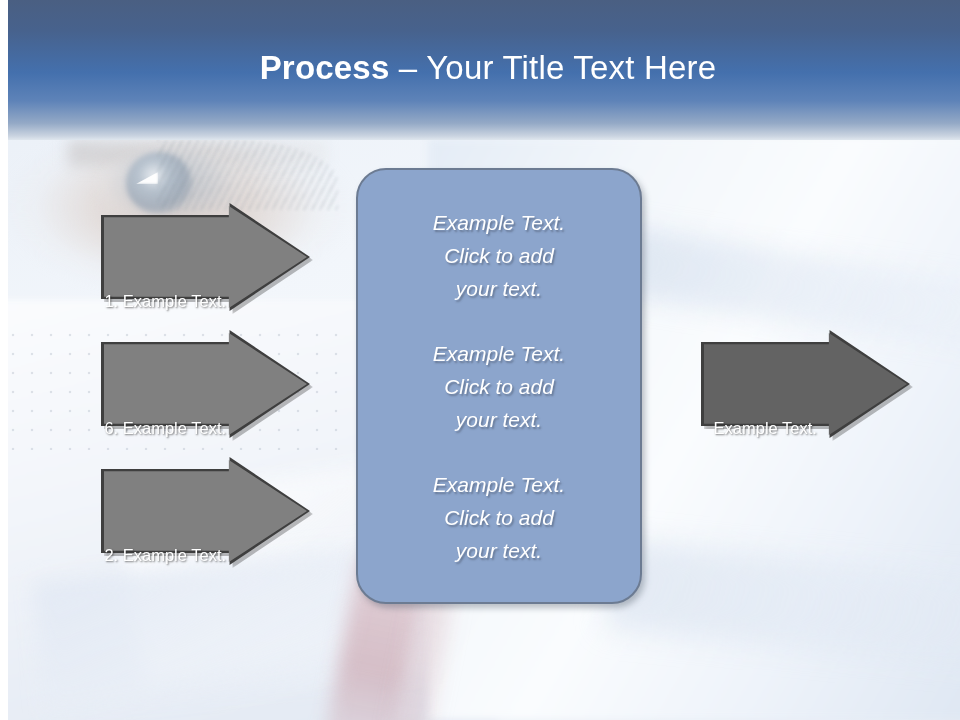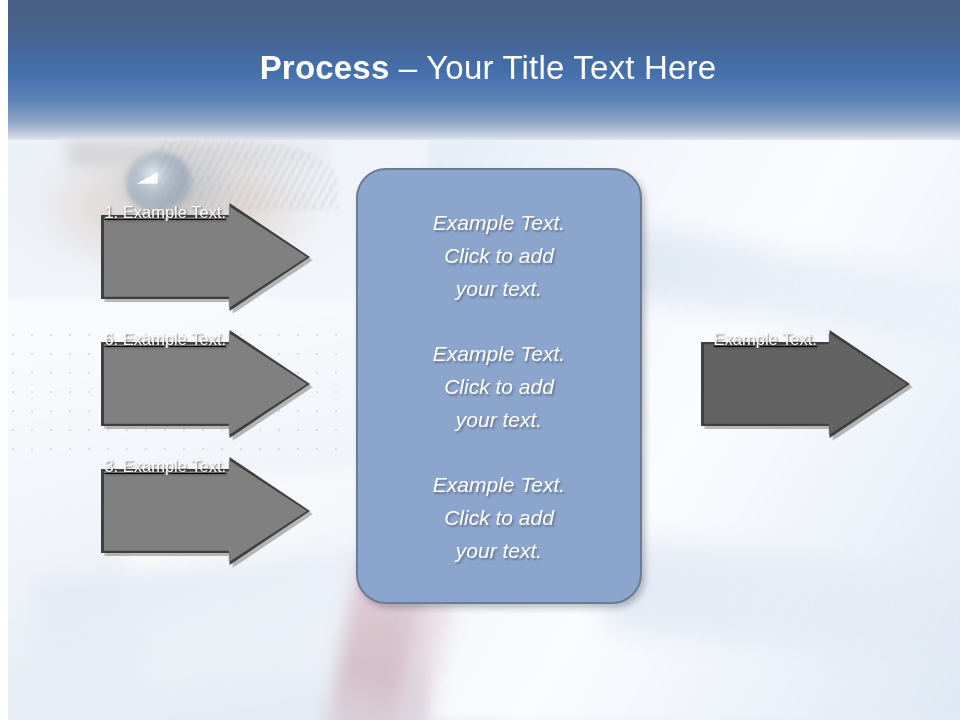--- a/index.html
+++ b/index.html
@@ -183,23 +183,22 @@
     letter-spacing: 0.2px;
     white-space: nowrap;
   }
   .banner-title .bold { font-weight: bold; }
   .banner-title .light { font-weight: normal; }
 
   
   .arrow {
     position: absolute;
     display: flex;
-    align-items: flex-start;
+    align-items: flex-end;
     box-sizing: border-box;
-    text-decoration: underline;
   }
   .arrow .shape-border {
     position: absolute;
     inset: 0;
     clip-path: polygon(0% 11%, 61.5% 11%, 61.5% 0%, 100% 50%, 61.5% 100%, 61.5% 89%, 0% 89%);
     background: #3f3f3f;
   }
   .arrow .shape-fill {
     position: absolute;
     left: 3px; right: 3px; top: 3px; bottom: 3px;
@@ -299,21 +298,21 @@
     <div class="arrow-shadow"></div>
     <div class="shape-border"></div>
     <div class="shape-fill"></div>
     <div class="arrow-label">6. Example Text.</div>
   </div>
 
   <div class="arrow arrow-left" id="arrow3">
     <div class="arrow-shadow"></div>
     <div class="shape-border"></div>
     <div class="shape-fill"></div>
-    <div class="arrow-label">3. Example Text.</div>
+    <div class="arrow-label">2. Example Text.</div>
   </div>
 
   <div class="center-box">
     <div class="box-block">Example Text.
 Click  to add
 your text.</div>
     <div class="box-gap"></div>
     <div class="box-block">Example Text.
 Click  to add
 your text.</div>

